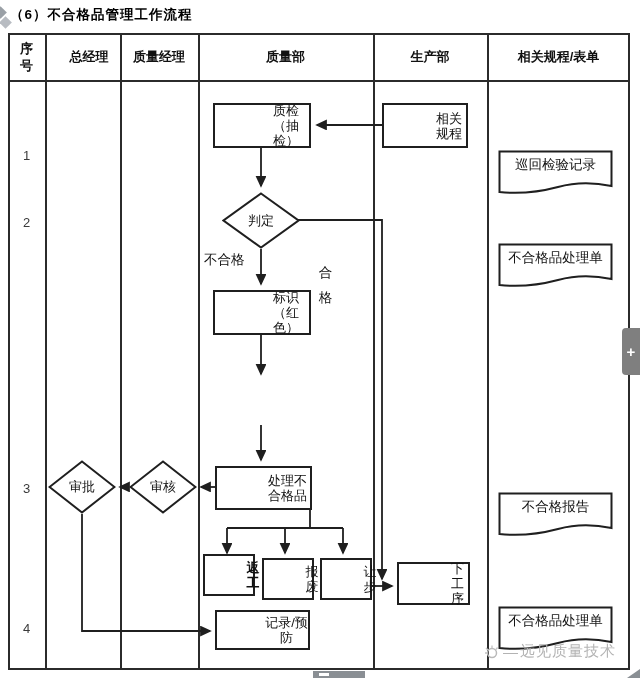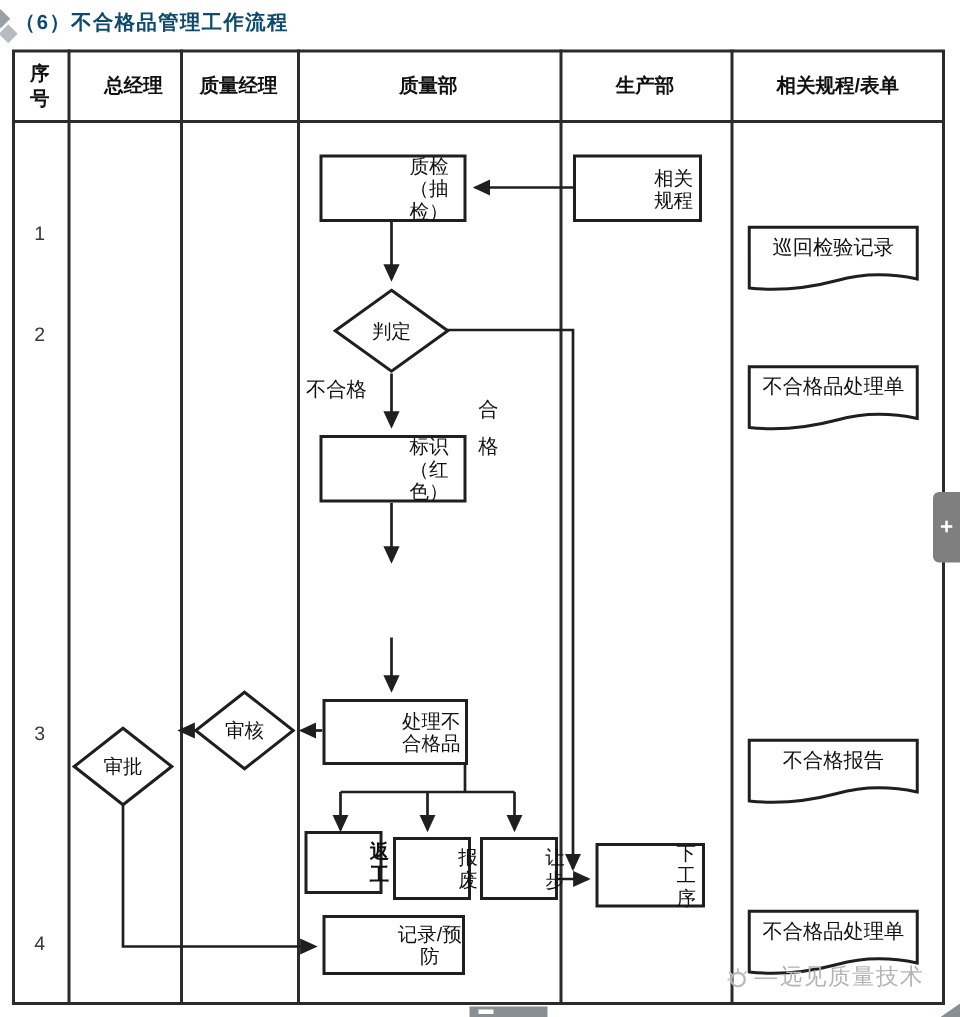--- a/index.html
+++ b/index.html
@@ -5,21 +5,21 @@
   * { margin:0; padding:0; box-sizing:border-box; }
   html,body { background:#fff; }
   body { font-family:"Liberation Sans","DejaVu Sans",sans-serif; }
   #canvas{
     position:relative; width:640px; height:678px; background:#fff;
     overflow:hidden; color:#1f1f1f;
   }
   
   .title{
     position:absolute; left:10px; top:6px; font-size:13.5px; font-weight:bold;
-    color:#0c4a6e; letter-spacing:1px;
+    color:#000000; letter-spacing:1px;
   }
   .bullet{ position:absolute; background:#9aa0a6; width:9px; height:9px; transform:rotate(45deg); }
   .bullet.b1{ left:-4px; top:8px; }
   .bullet.b2{ left:1px; top:18px; background:#b8bcc2;}
   
   .tbl{ position:absolute; left:8px; top:33px; width:622px; height:637px;
         border:2px solid #2b2b2b; background:#fff; }
   .vline{ position:absolute; top:33px; height:637px; width:1.5px; background:#2b2b2b; }
   .hline{ position:absolute; left:8px; width:622px; height:1.5px; background:#2b2b2b; }
   .hcell{ position:absolute; top:33px; height:47px; display:flex; align-items:center;
@@ -125,21 +125,21 @@
   <div class="node" style="left:320px;top:558px;width:48px;height:42px;">让步</div>
   <div class="node" style="left:397px;top:562px;width:73px;height:43px;">下工序</div>
   <div class="node" style="left:215px;top:610px;width:95px;height:40px;">记录/预防</div>
 
   <div class="diamond" style="left:222px;top:192px;width:78px;height:57px;">
     <svg width="78" height="57">
         <polygon points="39,1.5 76.5,28.5 39,55.5 1.5,28.5" fill="#fff" stroke="#1f1f1f" stroke-width="2"></polygon>
       </svg>
     <span class="dlabel">判定</span>
   </div>
-  <div class="diamond" style="left:48px;top:484px;width:68px;height:54px;">
+  <div class="diamond" style="left:48px;top:460px;width:68px;height:54px;">
     <svg width="68" height="54">
         <polygon points="34,1.5 66.5,27 34,52.5 1.5,27" fill="#fff" stroke="#1f1f1f" stroke-width="2"></polygon>
       </svg>
     <span class="dlabel">审批</span>
   </div>
   <div class="diamond" style="left:129px;top:460px;width:68px;height:54px;">
     <svg width="68" height="54">
         <polygon points="34,1.5 66.5,27 34,52.5 1.5,27" fill="#fff" stroke="#1f1f1f" stroke-width="2"></polygon>
       </svg>
     <span class="dlabel">审核</span>

